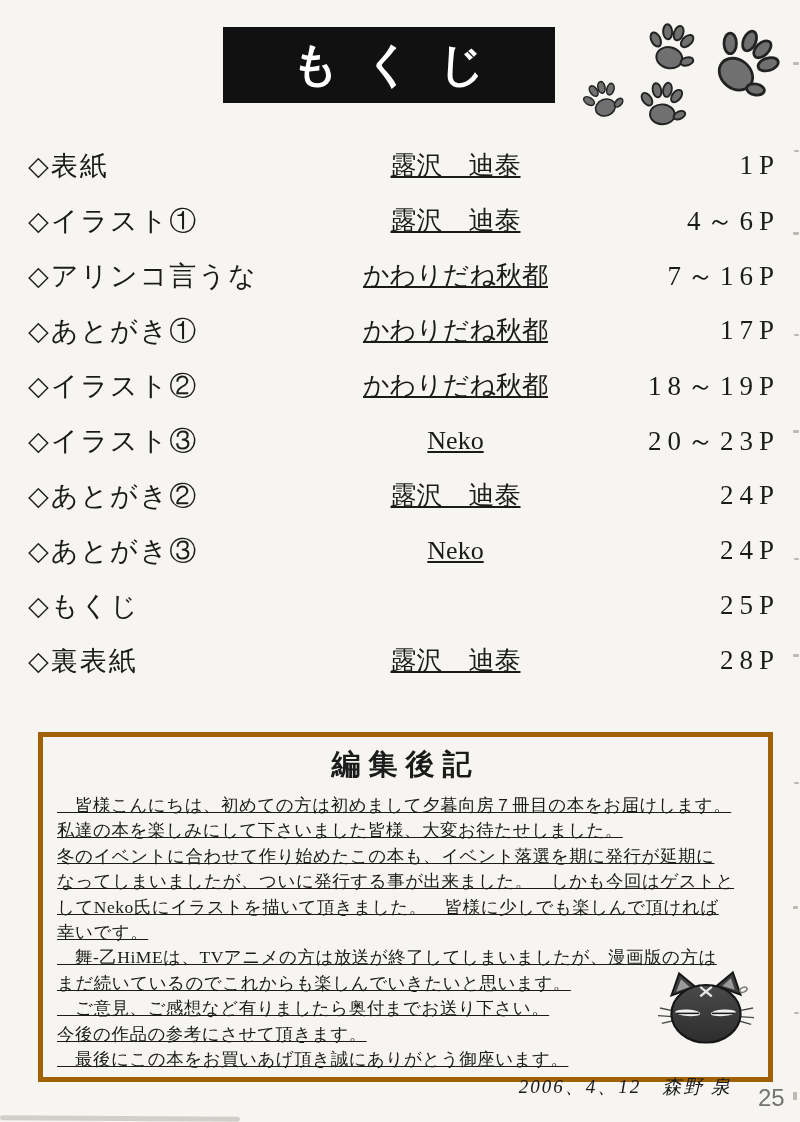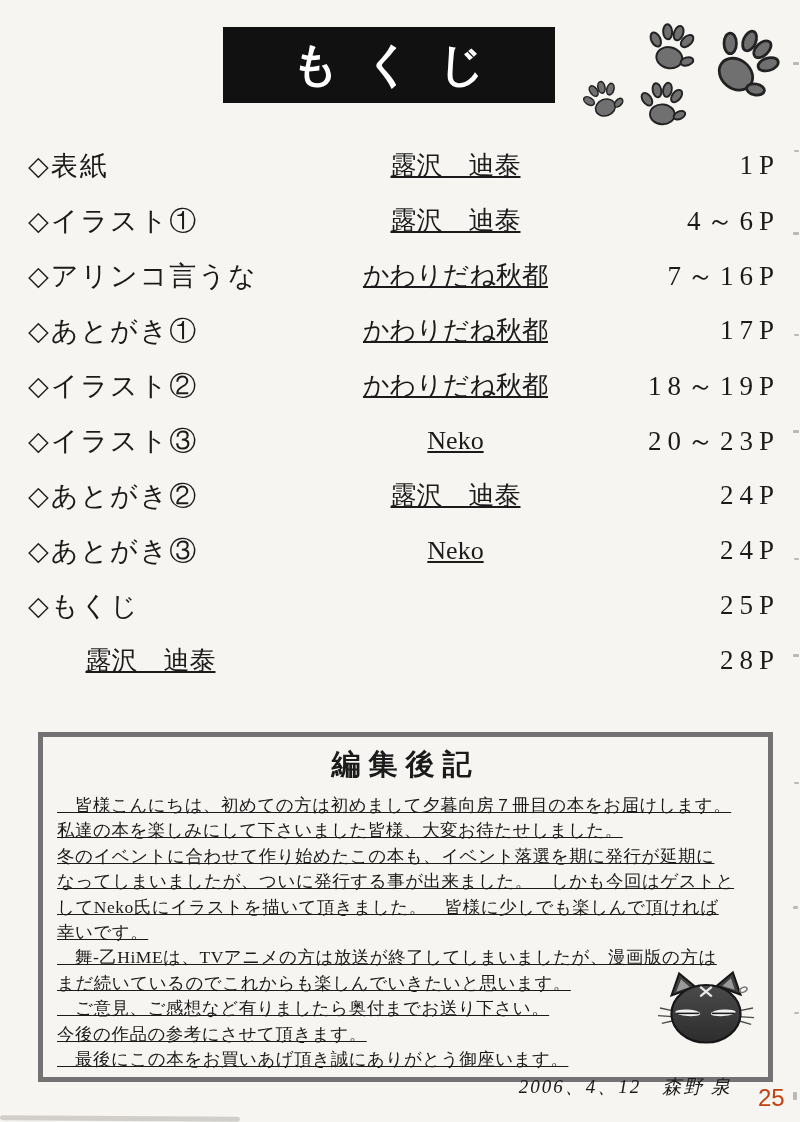--- a/index.html
+++ b/index.html
@@ -49,21 +49,21 @@
   .toc-pages{
     flex:1;
     text-align:right;
     font-size:27px;
     letter-spacing:6px;
     white-space:nowrap;
   }
   
   .afterword{
     position:absolute;left:38px;top:732px;width:697px;height:334px;
-    border:5px solid #737373;
+    border:5px solid #a16207;
     background:transparent;
     padding:6px 14px 0 14px;
   }
   .afterword-title{
     text-align:center;
     font-size:29px;
     letter-spacing:8px;
     margin:2px 0 8px 0;
     font-weight:bold;
   }
@@ -80,21 +80,21 @@
     font-style:italic;
     letter-spacing:2px;
     margin:2px 22px 0 0;
   }
   .cat{position:absolute;right:14px;bottom:30px;width:96px;height:78px;}
   
   .page-num{
     position:absolute;left:758px;top:1084px;
     font-family:"Liberation Sans","DejaVu Sans",sans-serif;
     font-size:24px;
-    color:#c2410c;
+    color:#737373;
   }
   
   .tick{position:absolute;background:#a8a49c;opacity:.75;border-radius:1px;}
   .smudge{
     position:absolute;left:0;top:1116px;width:240px;height:5px;
     background:#8e8a82;opacity:.35;border-radius:3px;transform:rotate(.4deg);
   }
 </style>
 </head>
 <body>
@@ -160,20 +160,21 @@
     <span class="toc-title">◇あとがき③</span>
     <span class="toc-author">Neko</span>
     <span class="toc-pages">24P</span>
   </div>
   <div class="toc-row">
     <span class="toc-title">◇もくじ</span>
     <span class="toc-author"></span>
     <span class="toc-pages">25P</span>
   </div>
   <div class="toc-row">
+    <span class="toc-title">◇裏表紙</span>
     <span class="toc-author">露沢　迪泰</span>
     <span class="toc-pages">28P</span>
   </div>
 </div>
 
 <div class="afterword">
   <div class="afterword-title">編集後記</div>
   <div class="afterword-line">　皆様こんにちは、初めての方は初めまして夕暮向房７冊目の本をお届けします。</div>
   <div class="afterword-line">私達の本を楽しみにして下さいました皆様、大変お待たせしました。</div>
   <div class="afterword-line">冬のイベントに合わせて作り始めたこの本も、イベント落選を期に発行が延期に</div>

